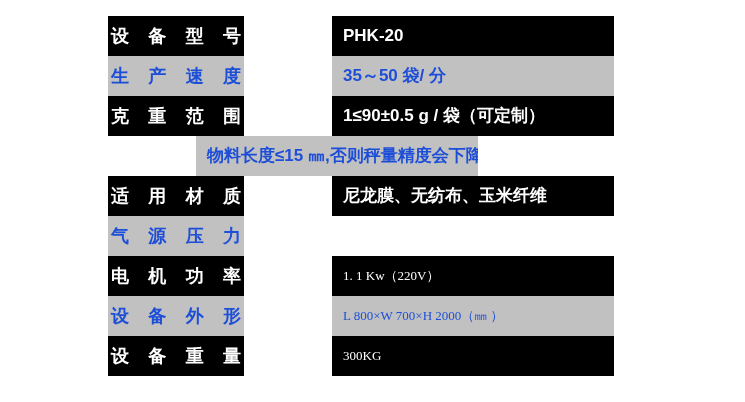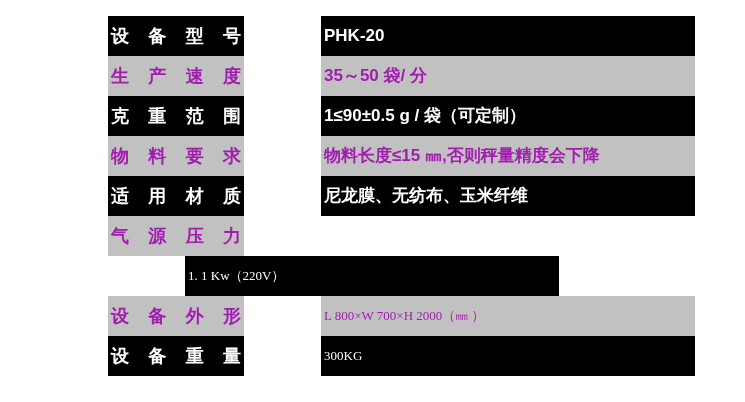--- a/index.html
+++ b/index.html
@@ -36,37 +36,38 @@
     text-align: justify;
     text-align-last: justify;
     text-justify: inter-character;
     line-height: 40px;
   }
   .col-gap {
     width: 77px;
     background: #ffffff;
   }
   .spec-value {
-    width: 374px;
+    width: 282px;
     box-sizing: border-box;
-    padding-left: 3px;
+    padding-left: 11px;
     line-height: 40px;
     font-size: 17px;
     white-space: nowrap;
     overflow: hidden;
+    margin-left: 11px;
   }
   .theme-dark .spec-label,
   .theme-dark .spec-value {
     background: #000000;
     color: #ffffff;
   }
   .theme-light .spec-label,
   .theme-light .spec-value {
     background: #c1c1c1;
-    color: #a21caf;
+    color: #1d4ed8;
   }
   .vf-sans .spec-value {
     font-family: "Liberation Sans", sans-serif;
     font-weight: bold;
   }
   .vf-serif .spec-value {
     font-family: "Liberation Serif", serif;
     font-weight: normal;
     font-size: 13px;
   }
@@ -93,43 +94,43 @@
 
   <div class="spec-row theme-dark vf-sans">
     <div class="spec-label">
       <span>克 重 范 围</span>
     </div>
     <div class="col-gap"></div>
     <div class="spec-value">1≤90±0.5 g / 袋（可定制）</div>
   </div>
 
   <div class="spec-row theme-light vf-sans">
-    <div class="spec-label">
-      <span>物 料 要 求</span>
-    </div>
     <div class="col-gap"></div>
     <div class="spec-value">物料长度≤15 ㎜,否则秤量精度会下降</div>
   </div>
 
   <div class="spec-row theme-dark vf-sans">
     <div class="spec-label">
       <span>适 用 材 质</span>
     </div>
     <div class="col-gap"></div>
     <div class="spec-value">尼龙膜、无纺布、玉米纤维</div>
   </div>
 
   <div class="spec-row theme-light vf-sans">
     <div class="spec-label">
       <span>气 源 压 力</span>
     </div>
     <div class="col-gap"></div>
   </div>
 
   <div class="spec-row theme-dark vf-serif">
+    <div class="spec-label">
+      <span>电 机 功 率</span>
+    </div>
     <div class="col-gap"></div>
     <div class="spec-value">1. 1 Kw（220V）</div>
   </div>
 
   <div class="spec-row theme-light vf-serif">
     <div class="spec-label">
       <span>设 备 外 形</span>
     </div>
     <div class="col-gap"></div>
     <div class="spec-value">L 800×W 700×H 2000（㎜ ）</div>

